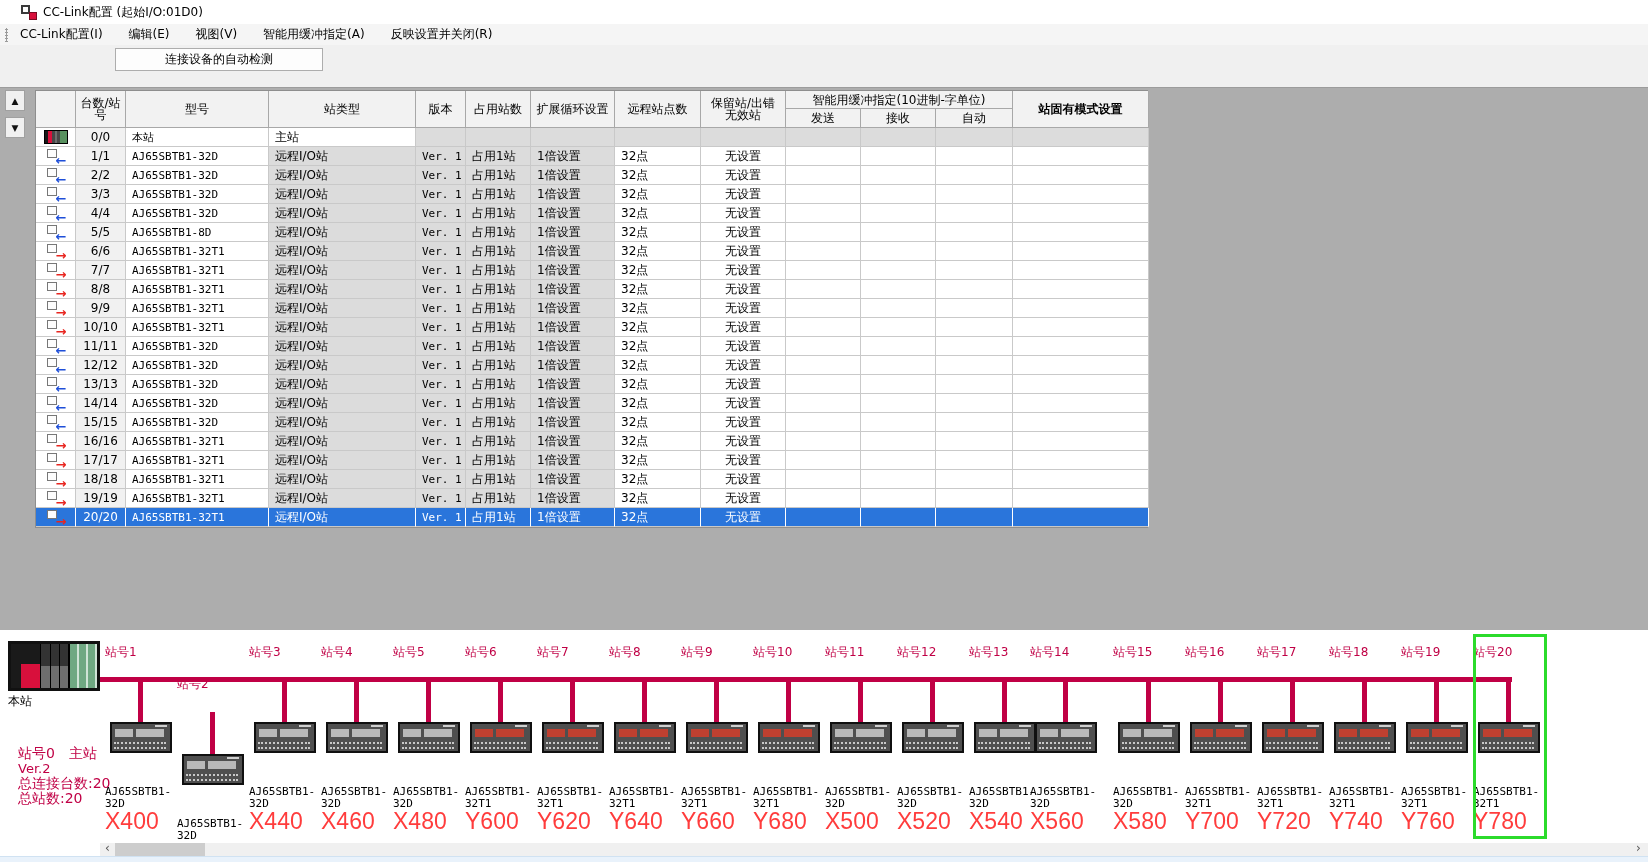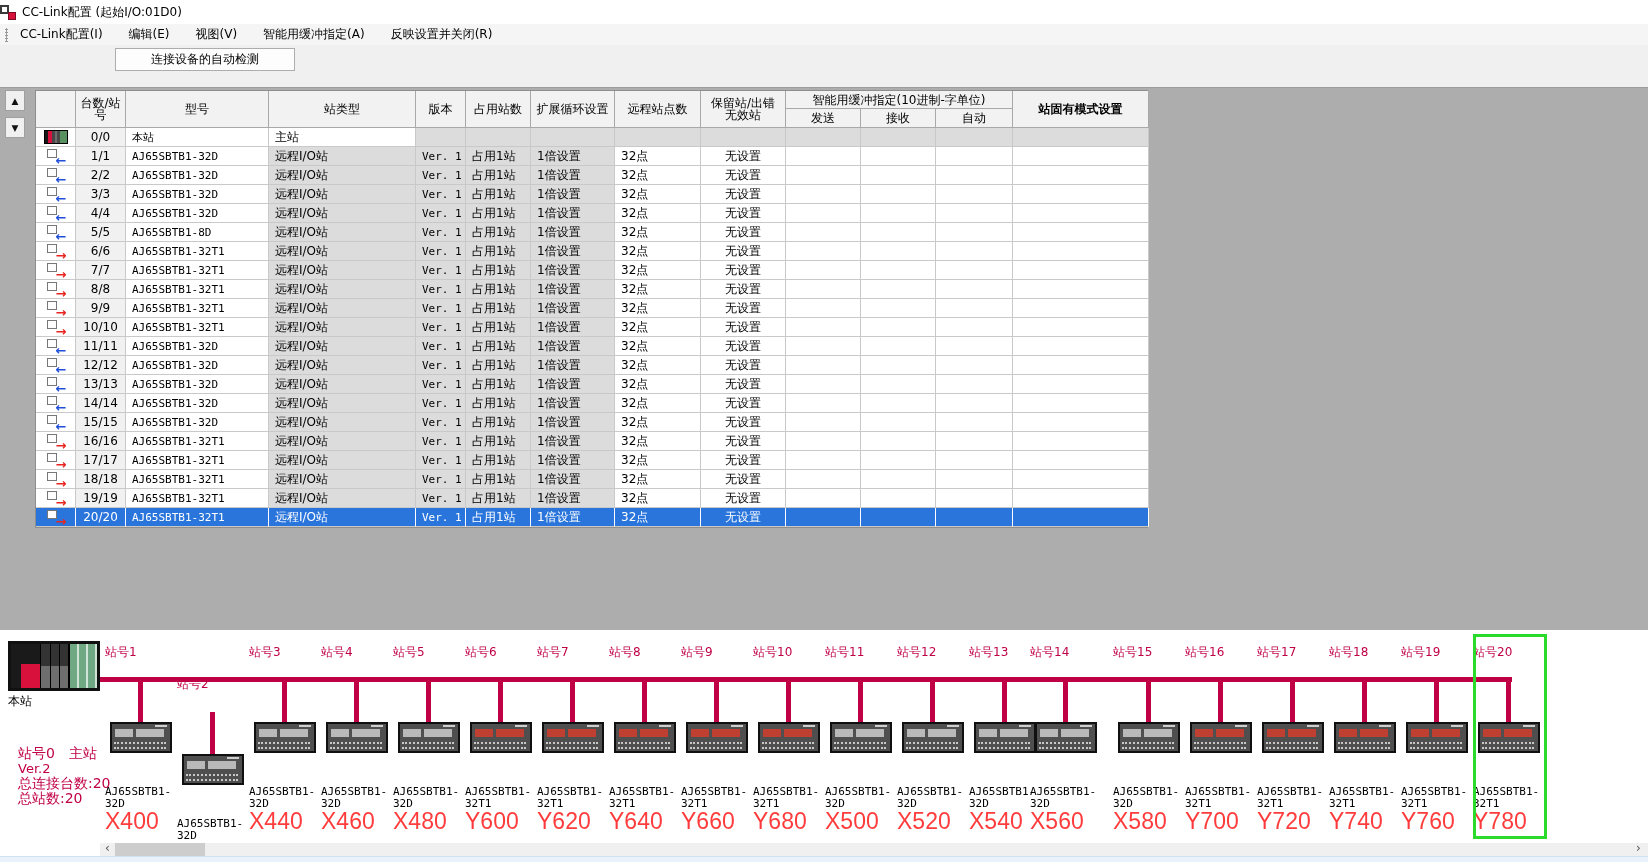--- a/index.html
+++ b/index.html
@@ -6,32 +6,32 @@
   html,body { width:1648px; height:862px; }
   body {
     position: relative;
     font-family: "DejaVu Sans", sans-serif;
     font-size: 12px;
     color: #000;
     background: #fff;
     overflow: hidden;
   }
   
-  .titlebar { position:absolute; left:0; top:0; width:100%; height:24px; background:#fff; display:flex; align-items:center; padding-left:0; }
+  .titlebar { position:absolute; left:0; top:0; width:100%; height:24px; background:#fff; display:flex; align-items:center; padding-left:21px; }
   .app-icon { position:relative; width:16px; height:15px; margin-right:6px; }
   .app-icon .a1 { position:absolute; left:0; top:0; width:9px; height:9px; border:2px solid #3a3a3a; }
   .app-icon .a2 { position:absolute; right:0; bottom:0; width:8px; height:8px; background:#d8103c; border:1px solid #7a0a22; }
   .title-text { font-size:12px; }
   
   .menubar { position:absolute; left:0; top:24px; width:100%; height:21px; background:#f5f5f5; display:flex; align-items:center; gap:26px; padding-left:20px; }
   .grip { position:absolute; left:5px; top:4px; width:3px; height:14px; background-image:radial-gradient(circle,#9a9a9a 1px,transparent 1.2px); background-size:3px 3px; }
   .menu-item { white-space:nowrap; cursor:default; }
   
   .settings { position:absolute; left:0; top:45px; width:100%; height:43px; background:#f0f0f0; border-bottom:1px solid #9c9c9c; }
-  .btn-autodetect { position:absolute; left:115px; top:3px; width:180px; height:23px; background:#fdfdfd; border:1px solid #adadad; text-align:center; line-height:21px; }
+  .btn-autodetect { position:absolute; left:115px; top:3px; width:208px; height:23px; background:#fdfdfd; border:1px solid #adadad; text-align:center; line-height:21px; }
   .slabel { position:absolute; top:71px; white-space:nowrap; }
   .combo { position:absolute; height:21px; background:#fff; border:1px solid #7a7a7a; padding:2px 18px 0 5px; white-space:nowrap; }
   .combo .arrow { position:absolute; right:3px; top:2px; font-size:11px; color:#333; }
   .textfield { position:absolute; height:19px; background:#fff; border:1px solid #7a7a7a; text-align:center; line-height:17px; }
   
   .main { position:absolute; left:0; top:88px; width:100%; height:542px; background:var(--background_gray); }
   .scrollbtn { position:absolute; left:5px; width:20px; height:21px; background:#f0f0f0; border:1px solid #a0a0a0; font-size:9px; color:#111; display:flex; align-items:center; justify-content:center; }
   
   .cfg-table { position:absolute; left:35px; top:2px; width:1113px; background:#7f1d1d; border:1px solid #8e8e8e; }
   .thead { display:grid; grid-template-columns:40px 50px 143px 147px 50px 65px 84px 86px 85px 75px 75px 77px 136px; grid-template-rows:18px 19px; }

